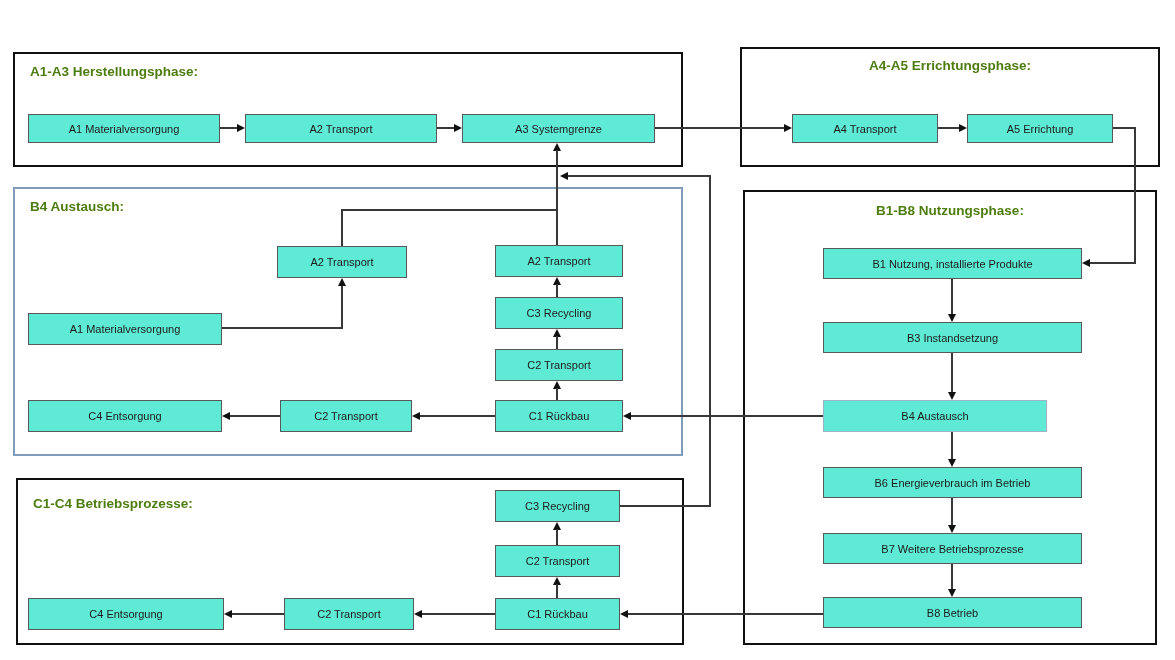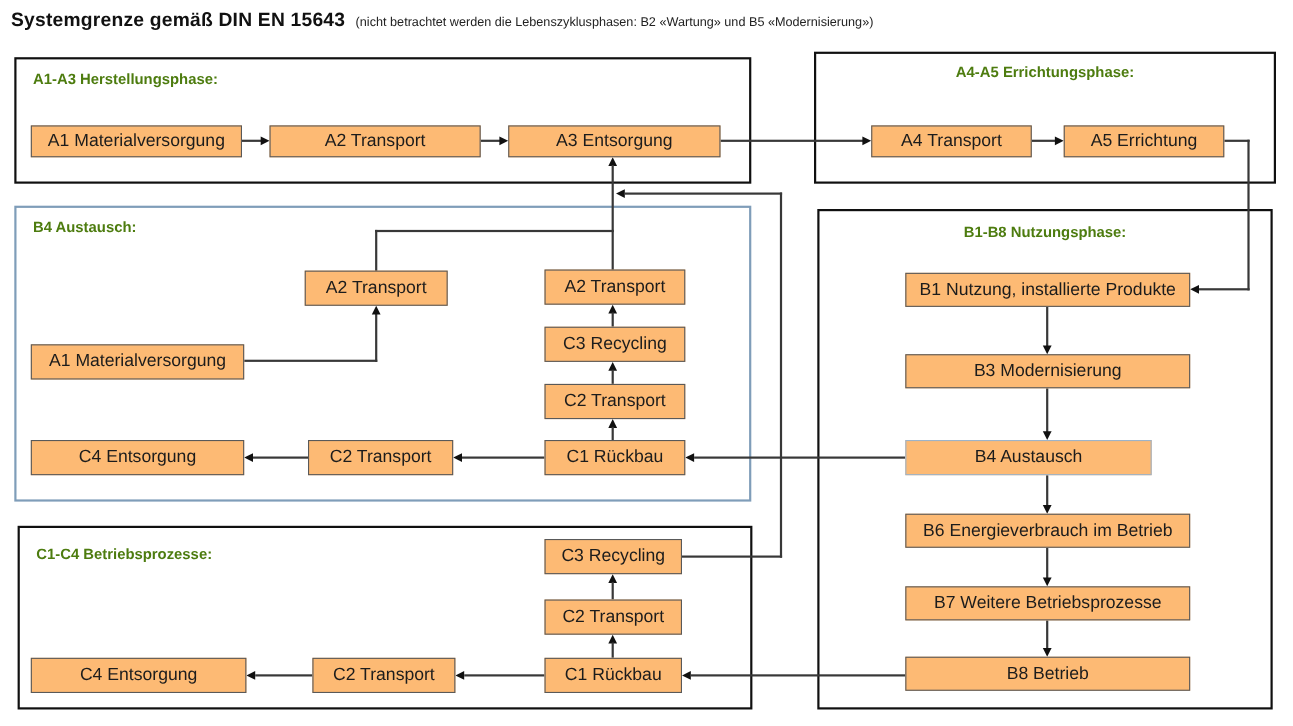--- a/index.html
+++ b/index.html
@@ -9,42 +9,38 @@
 
   .titlebar { position:absolute; left:10px; top:8px; width:1160px; white-space:nowrap; }
   .main-title { font-size:17.5px; font-weight:bold; color:#111; letter-spacing:.2px; }
   .sub-title  { font-size:11.5px; color:#222; margin-left:5px; }
 
   .section { position:absolute; border:2px solid #101010; background:transparent; }
   .section.blue { border:2px solid #7f9db9; }
   .sec-title { position:absolute; font-size:13.5px; font-weight:bold; color:#4d7c0f; white-space:nowrap; }
   .sec-title.centered { text-align:center; }
 
-  .node { position:absolute; border:1px solid #595959; background:#fdba74;
+  .node { position:absolute; border:1px solid #595959; background:#5eead4;
           display:flex; align-items:center; justify-content:center;
-          font-size:16px; color:#1c1c1c; white-space:nowrap; z-index:3; }
+          font-size:11px; color:#1c1c1c; white-space:nowrap; z-index:3; }
   .node.blue { border:1px solid #9db3c8; }
 
   .hl { position:absolute; height:2px; background:#383838; z-index:2; }
   .vl { position:absolute; width:2px;  background:#383838; z-index:2; }
   .ar,.al,.au,.ad { position:absolute; width:0; height:0; z-index:2; }
   .ar { border-top:4px solid transparent; border-bottom:4px solid transparent; border-left:8px solid #111; }
   .al { border-top:4px solid transparent; border-bottom:4px solid transparent; border-right:8px solid #111; }
   .au { border-left:4px solid transparent; border-right:4px solid transparent; border-bottom:8px solid #111; }
   .ad { border-left:4px solid transparent; border-right:4px solid transparent; border-top:8px solid #111; }
 </style>
 </head>
 <body>
 
 <div id="page">
 
-  <div class="titlebar">
-    <span class="main-title">Systemgrenze gemäß DIN EN 15643</span>
-    <span class="sub-title">(nicht betrachtet werden die Lebenszyklusphasen: B2 «Wartung» und B5 «Modernisierung»)</span>
-  </div>
 
   <div class="section" style="left:13px;top:52px;width:670px;height:115px;"></div>
   <div class="section" style="left:740px;top:47px;width:420px;height:120px;"></div>
   <div class="section blue" style="left:13px;top:187px;width:670px;height:269px;"></div>
   <div class="section" style="left:16px;top:478px;width:668px;height:167px;"></div>
   <div class="section" style="left:743px;top:190px;width:414px;height:455px;"></div>
 
   <div class="sec-title" style="left:30px;top:64px;">A1-A3 Herstellungsphase:</div>
   <div class="sec-title centered" style="left:740px;top:58px;width:420px;">A4-A5 Errichtungsphase:</div>
   <div class="sec-title" style="left:30px;top:199px;">B4 Austausch:</div>
@@ -112,40 +108,40 @@
 
   <div class="al" style="left:620px;top:610px;"></div>
   <div class="hl" style="left:628px;top:613px;width:195px;"></div>
   <div class="al" style="left:414px;top:610px;"></div>
   <div class="hl" style="left:422px;top:613px;width:73px;"></div>
   <div class="al" style="left:224px;top:610px;"></div>
   <div class="hl" style="left:232px;top:613px;width:52px;"></div>
 
   <div class="node" style="left:28px;top:114px;width:192px;height:29px;">A1 Materialversorgung</div>
   <div class="node" style="left:245px;top:114px;width:192px;height:29px;">A2 Transport</div>
-  <div class="node" style="left:462px;top:114px;width:193px;height:29px;">A3 Entsorgung</div>
+  <div class="node" style="left:462px;top:114px;width:193px;height:29px;">A3 Systemgrenze</div>
 
   <div class="node" style="left:792px;top:114px;width:146px;height:29px;">A4 Transport</div>
   <div class="node" style="left:967px;top:114px;width:146px;height:29px;">A5 Errichtung</div>
 
   <div class="node" style="left:277px;top:246px;width:130px;height:32px;">A2 Transport</div>
   <div class="node" style="left:495px;top:245px;width:128px;height:32px;">A2 Transport</div>
   <div class="node" style="left:495px;top:297px;width:128px;height:32px;">C3 Recycling</div>
   <div class="node" style="left:495px;top:349px;width:128px;height:32px;">C2 Transport</div>
   <div class="node" style="left:495px;top:400px;width:128px;height:32px;">C1 Rückbau</div>
   <div class="node" style="left:28px;top:313px;width:194px;height:32px;">A1 Materialversorgung</div>
   <div class="node" style="left:280px;top:400px;width:132px;height:32px;">C2 Transport</div>
   <div class="node" style="left:28px;top:400px;width:194px;height:32px;">C4 Entsorgung</div>
 
   <div class="node" style="left:495px;top:490px;width:125px;height:32px;">C3 Recycling</div>
   <div class="node" style="left:495px;top:545px;width:125px;height:32px;">C2 Transport</div>
   <div class="node" style="left:495px;top:598px;width:125px;height:32px;">C1 Rückbau</div>
   <div class="node" style="left:284px;top:598px;width:130px;height:32px;">C2 Transport</div>
   <div class="node" style="left:28px;top:598px;width:196px;height:32px;">C4 Entsorgung</div>
 
   <div class="node" style="left:823px;top:248px;width:259px;height:31px;">B1 Nutzung, installierte Produkte</div>
-  <div class="node" style="left:823px;top:322px;width:259px;height:31px;">B3 Modernisierung</div>
+  <div class="node" style="left:823px;top:322px;width:259px;height:31px;">B3 Instandsetzung</div>
   <div class="node blue" style="left:823px;top:400px;width:224px;height:32px;">B4 Austausch</div>
   <div class="node" style="left:823px;top:467px;width:259px;height:31px;">B6 Energieverbrauch im Betrieb</div>
   <div class="node" style="left:823px;top:533px;width:259px;height:31px;">B7 Weitere Betriebsprozesse</div>
   <div class="node" style="left:823px;top:597px;width:259px;height:31px;">B8 Betrieb</div>
 
 </div>
 
 </body></html>

